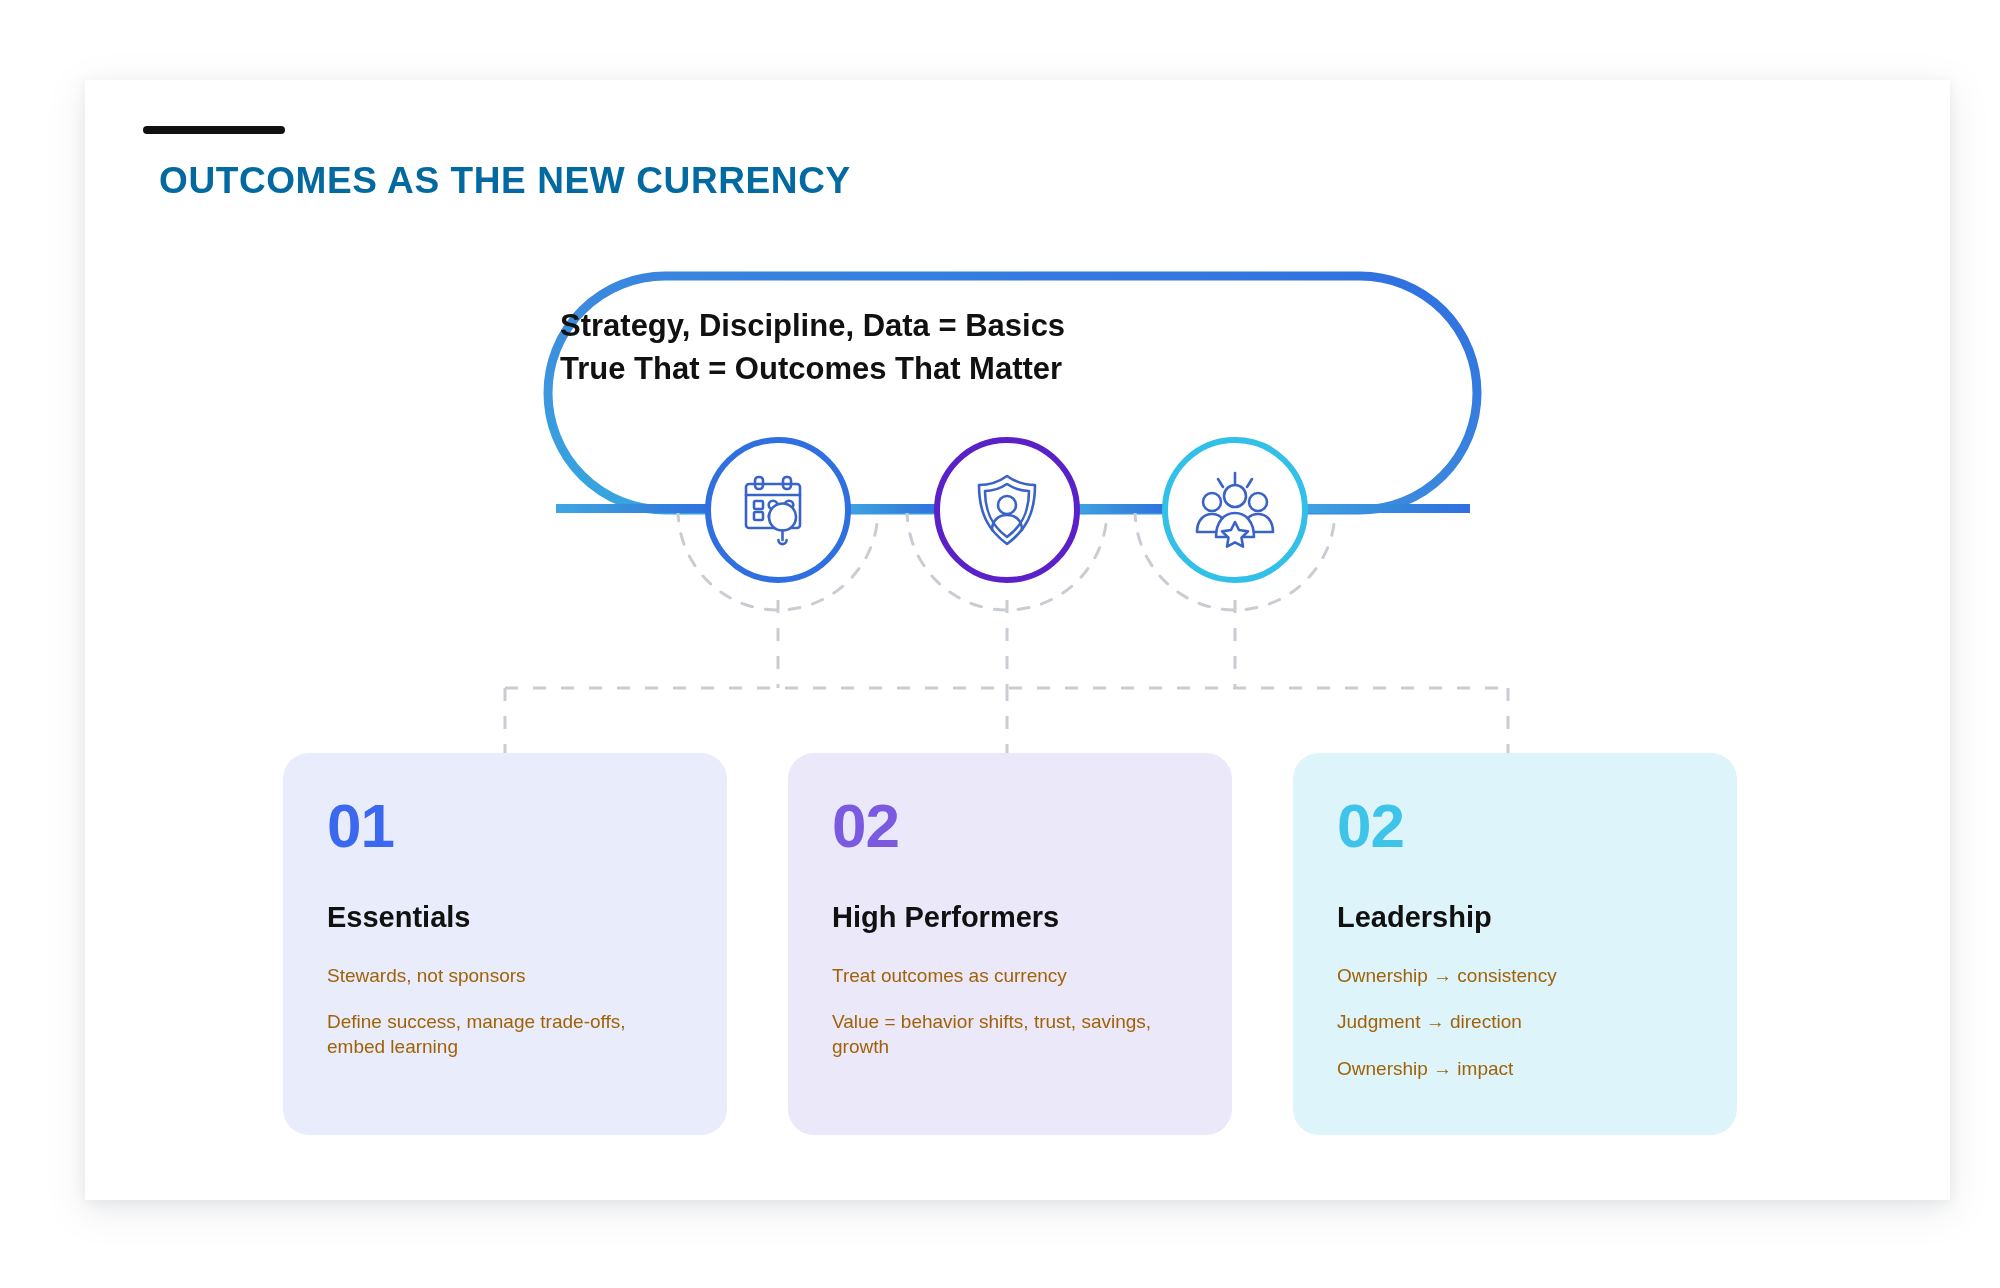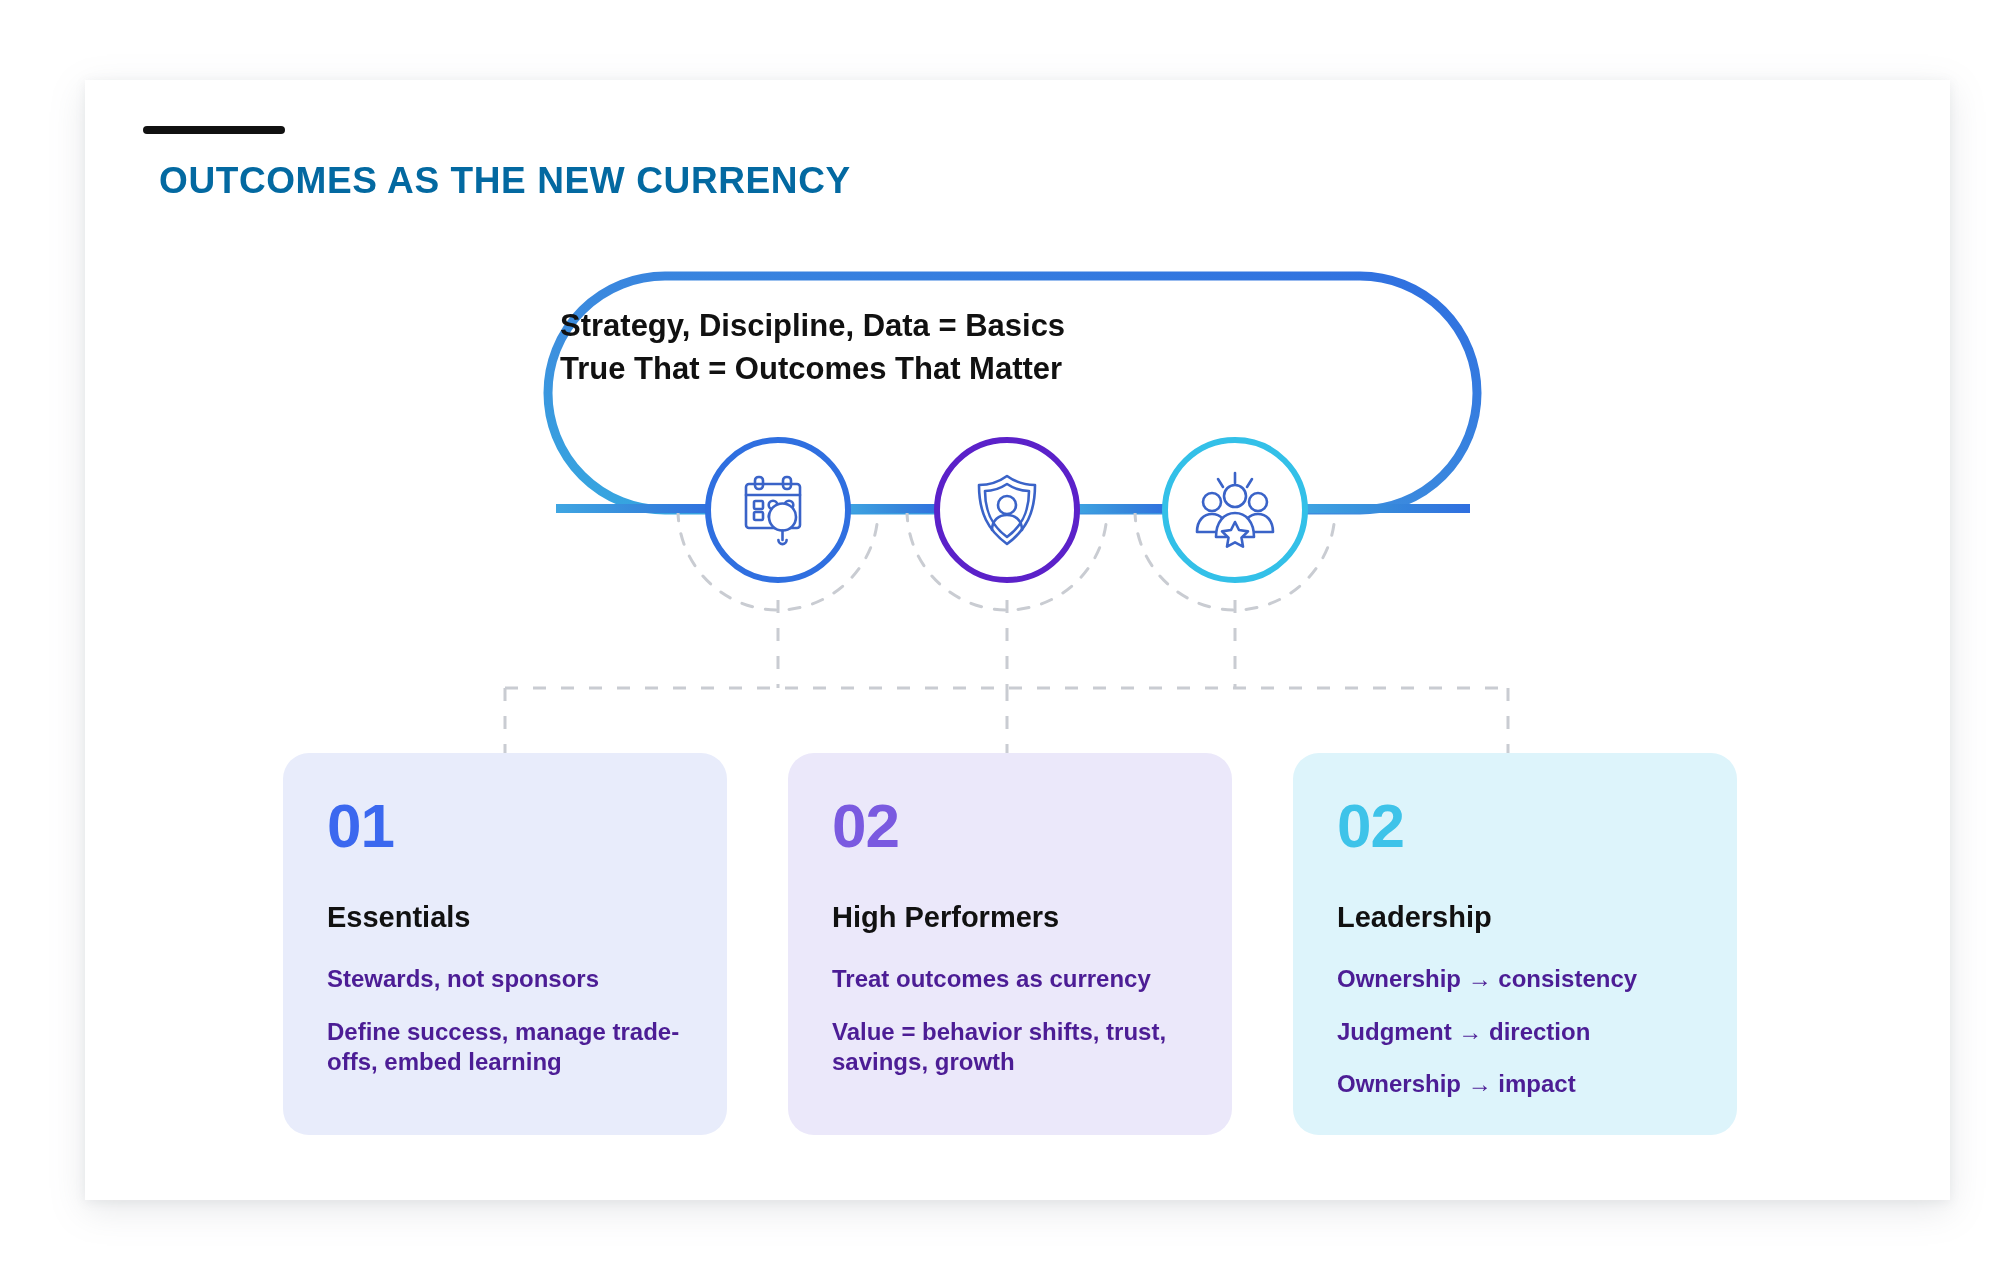--- a/index.html
+++ b/index.html
@@ -119,25 +119,24 @@
   .c2 .card-num { color: #7a5ae0; }
   .c3 .card-num { color: #3ec3e9; }
 
   .card-title {
     font-size: 29px;
     font-weight: bold;
     color: #111111;
     margin-bottom: 30px;
   }
   .card-line {
-    font-size: 24px;
-    color: #4c1d95;
+    font-size: 19px;
+    color: #a16207;
     line-height: 1.28;
     margin-bottom: 22px;
-    font-weight: bold;
   }
   .card-line:last-child { margin-bottom: 0; }
 </style>
 </head>
 <body>
 
 <div class="canvas">
 
   <div class="panel"></div>
 

